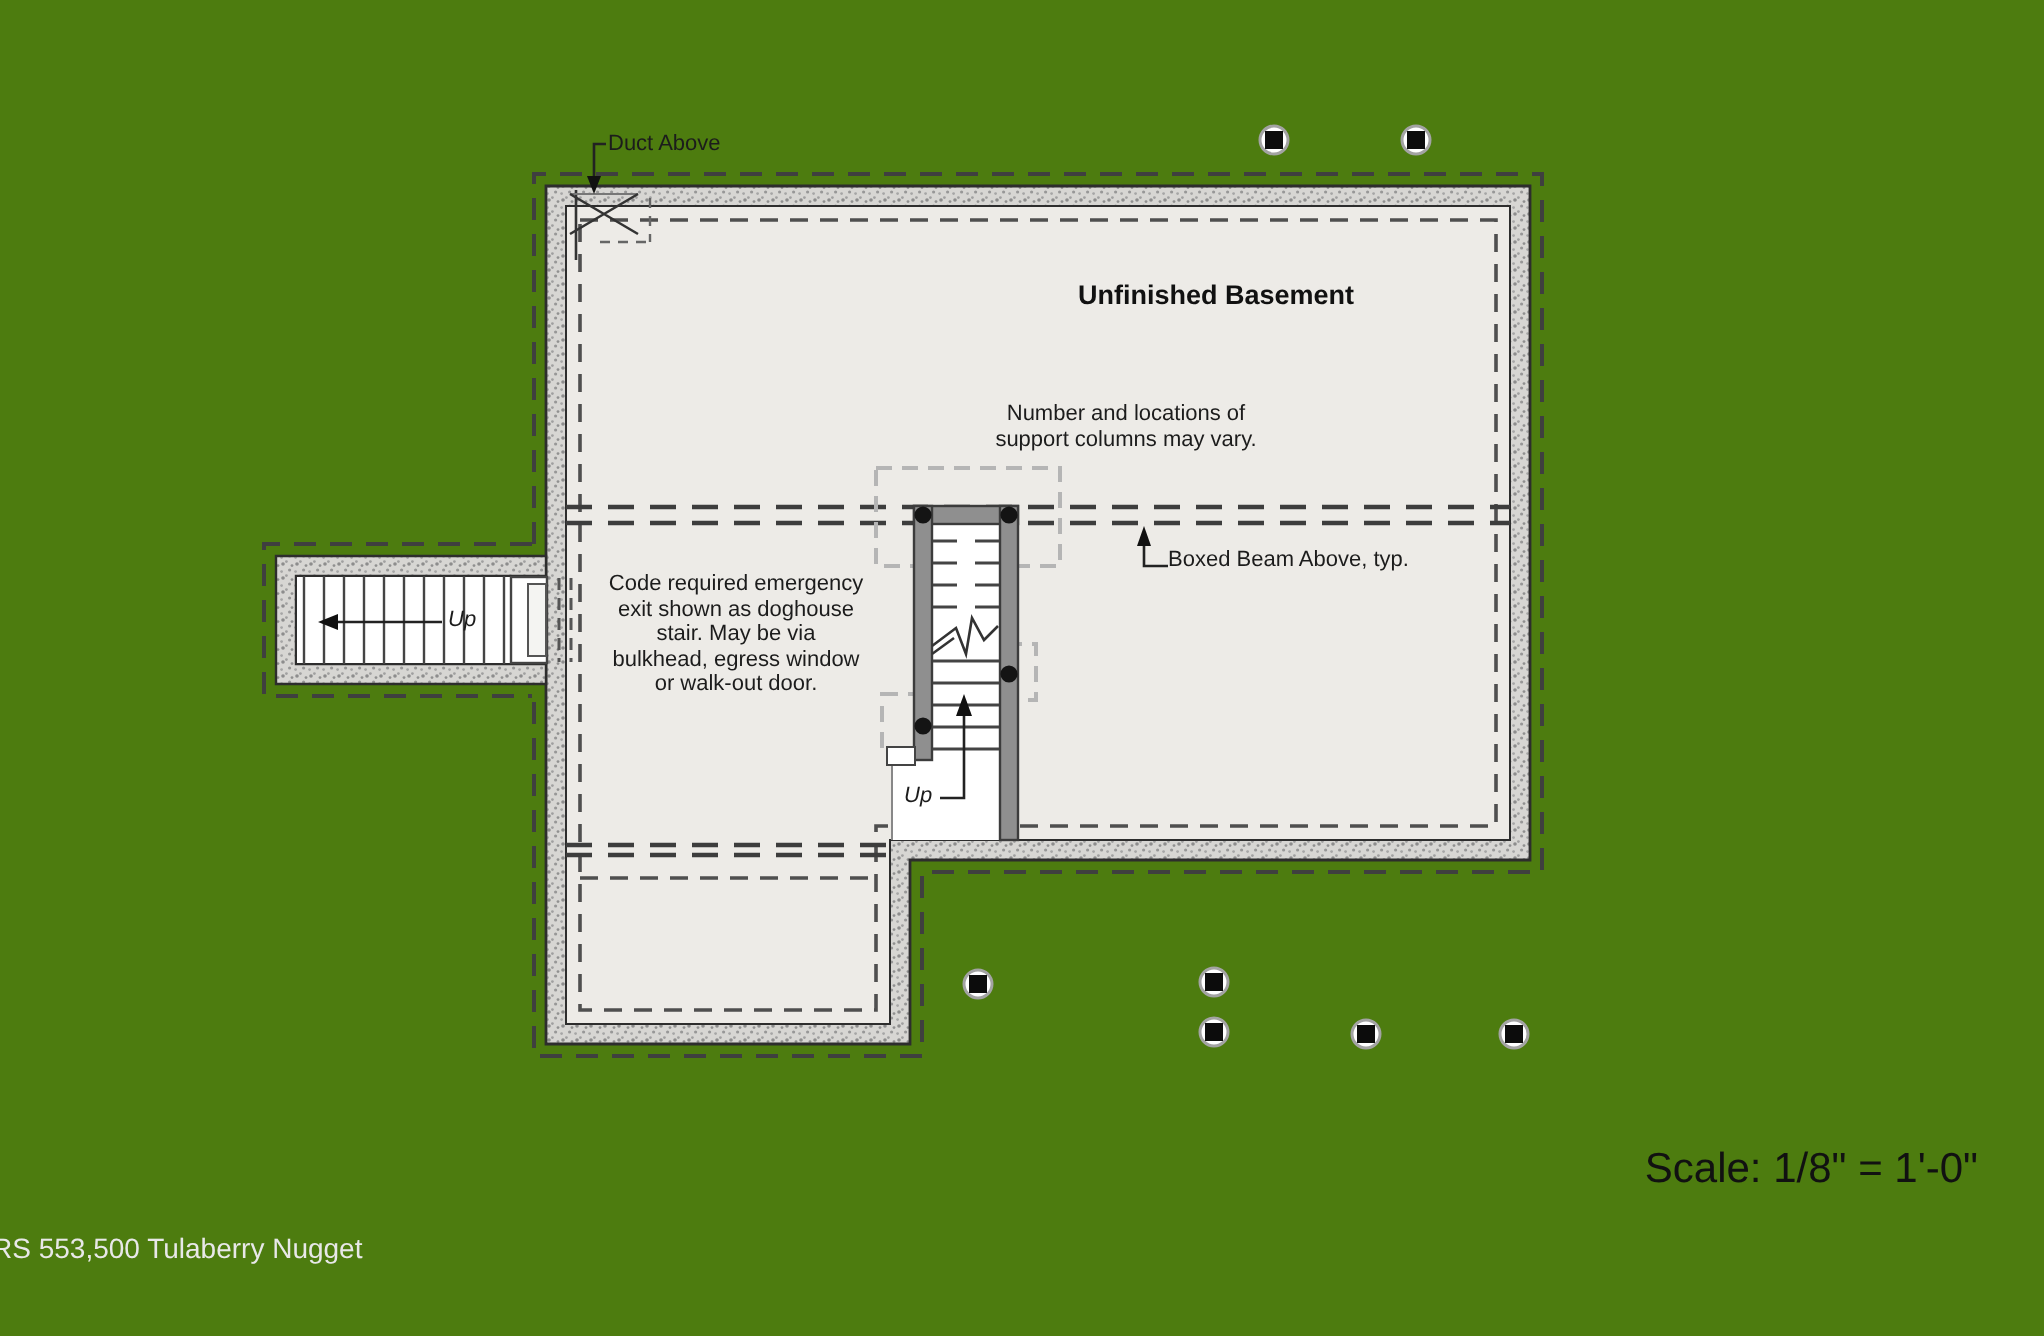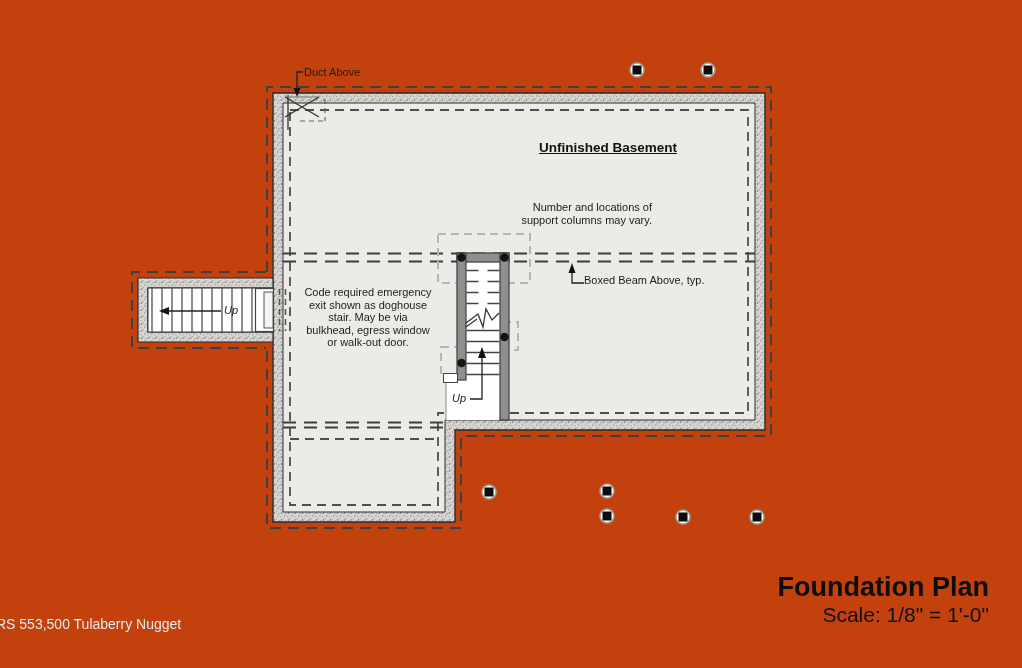--- a/index.html
+++ b/index.html
@@ -1,25 +1,25 @@
 <!DOCTYPE html>
 <html><head>
 <meta charset="utf-8">
 <style>
   html,body{margin:0;padding:0;background:#fff;}
   #canvas{
-    position:relative;width:1022px;height:668px;background:#c2410c;overflow:hidden;
+    position:relative;width:1022px;height:668px;background:#4d7c0f;overflow:hidden;
     font-family:"Liberation Sans","DejaVu Sans",sans-serif;color:#1a1a1a;
   }
   #plan-svg{position:absolute;left:0;top:0;}
   .note{position:absolute;white-space:pre-line;text-align:center;font-size:11px;line-height:12.6px;color:#1c1c1c;}
   .callout{position:absolute;font-size:11px;color:#1c1c1c;white-space:nowrap;}
   .room-label{
     position:absolute;left:508px;top:140px;width:200px;text-align:center;
-    font-size:13.5px;font-weight:bold;text-decoration:underline;color:#111;
+    font-size:13.5px;font-weight:bold;color:#111;
   }
   .up-label{position:absolute;font-size:11px;color:#1c1c1c;font-style:italic;}
   .title-block{position:absolute;left:589px;top:572px;width:400px;text-align:right;}
   .plan-title{font-size:27px;font-weight:bold;color:#0d0d0d;line-height:30px;}
   .plan-scale{font-size:21px;color:#111;line-height:26px;}
   .watermark{position:absolute;left:-4px;top:616px;font-size:14px;color:#e8e8e8;white-space:nowrap;}
 </style>
 </head>
 <body>
 
@@ -168,34 +168,33 @@
           <circle cx="757" cy="517" r="7" fill="#fff" stroke="#a3a3a3" stroke-width="1.5"></circle>
           <rect x="752.5" y="512.5" width="9" height="9" fill="#0c0c0c"></rect>
         </g>
     </g>
   </svg>
 
   <div class="callout" style="left:304px;top:66px;">Duct Above</div>
 
   <div class="room-label">Unfinished Basement</div>
 
-  <div class="note" style="left:452px;top:201px;width:200px;text-align:right;">Number and locations of
+  <div class="note" style="left:463px;top:201px;width:200px;">Number and locations of
 support columns may vary.</div>
 
   <div class="callout" style="left:584px;top:274px;text-align:right;">Boxed Beam Above, typ.</div>
 
   <div class="note" style="left:258px;top:286px;width:220px;">Code required emergency
 exit shown as doghouse
 stair. May be via
 bulkhead, egress window
 or walk-out door.</div>
 
   <div class="up-label" style="left:224px;top:304px;">Up</div>
 
   <div class="up-label" style="left:452px;top:392px;">Up</div>
 
   <div class="title-block">
-    <div class="plan-title">Foundation Plan</div>
     <div class="plan-scale">Scale: 1/8" = 1'-0"</div>
   </div>
 
   <div class="watermark">RS 553,500 Tulaberry Nugget</div>
 </div>
 
 </body></html>

